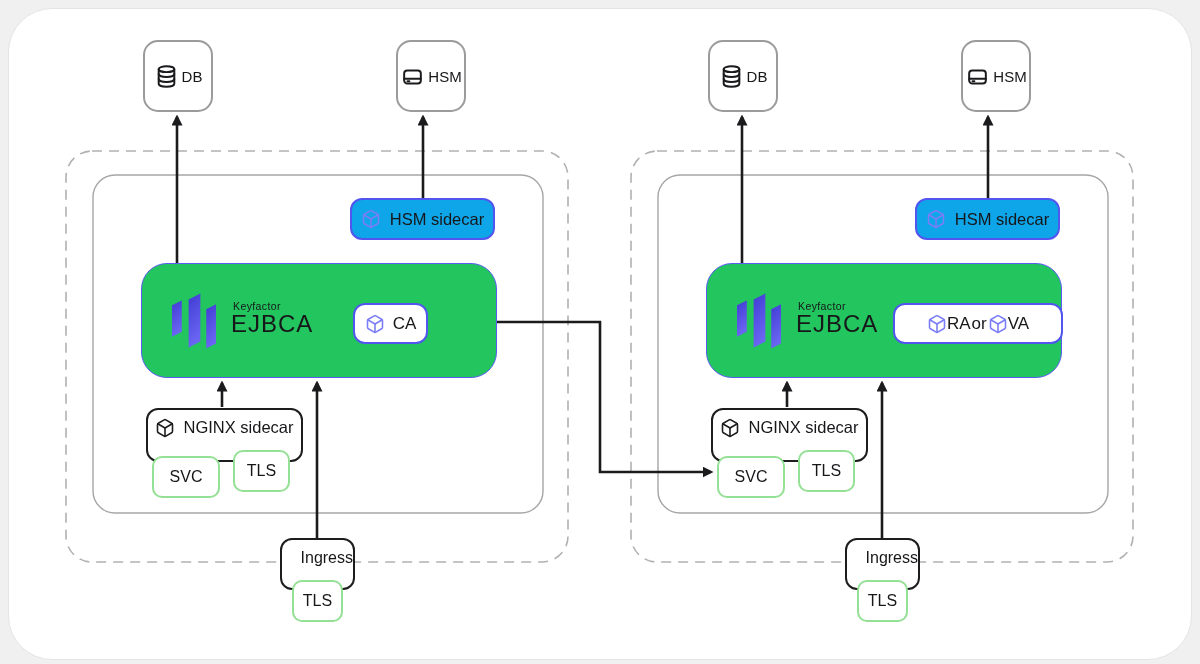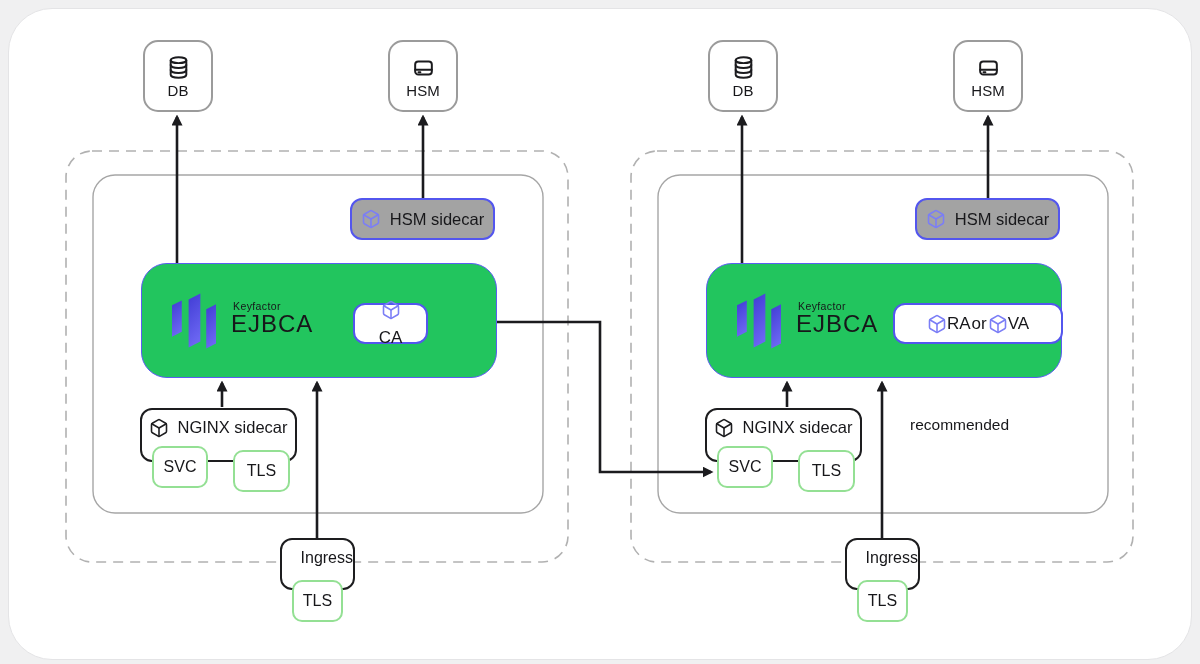--- a/index.html
+++ b/index.html
@@ -17,65 +17,65 @@
   }
   svg.overlay{position:absolute;left:0;top:0;width:1200px;height:664px;z-index:1;}
   .cluster{position:absolute;top:40px;width:502px;height:600px;z-index:2;}
   .cluster-left{left:66px;}
   .cluster-right{left:631px;}
 
   
   .ext-box{
     position:absolute;top:0;width:70px;height:72px;background:#fff;
     border:2.5px solid #9b9b9b;border-radius:15px;
-    display:flex;flex-direction:column;align-items:center;justify-content:center;gap:3px;
+    display:flex;flex-direction:row;align-items:center;justify-content:center;gap:3px;
     box-sizing:border-box;
   }
-  .ext-db{left:77px;} .ext-hsm{left:322px;}
+  .ext-db{left:77px;} .ext-hsm{left:330px;}
   .ext-label{font-size:15px;line-height:15px;}
 
   
   .hsm-sidecar{
-    position:absolute;left:284px;top:158px;width:145px;height:42px;background:#a3a3a3;
+    position:absolute;left:284px;top:158px;width:145px;height:42px;background:#0ea5e9;
     border:2px solid #5356ee;border-radius:12px;box-sizing:border-box;
     display:flex;align-items:center;justify-content:center;gap:9px;
     font-size:16.5px;
   }
 
   
   .ejbca{
     position:absolute;left:75px;top:223px;width:356px;height:115px;background:#22c55e;
     border:1.6px solid #5b5df1;border-radius:26px;box-sizing:border-box;
   }
   .logo{position:absolute;left:30px;top:28px;width:45px;height:58px;}
   .brand{position:absolute;left:91px;top:36px;font-size:10.5px;letter-spacing:.4px;font-weight:500;}
   .product{position:absolute;left:89px;top:46px;font-size:24px;letter-spacing:1px;font-weight:500;}
   .role-badge{
     position:absolute;top:39px;height:41px;background:#fff;box-sizing:border-box;
     border:2px solid #5356ee;border-radius:12px;
     display:flex;align-items:center;justify-content:center;gap:8px;
     font-size:17px;
   }
-  .cluster-left .role-badge{left:211px;width:75px;flex-direction:column;}
+  .cluster-left .role-badge{left:211px;width:75px;}
   .cluster-right .role-badge{left:186px;width:170px;gap:0;}
   .role-badge .sep{margin:11px 1px;}
 
   
   .nginx{
-    position:absolute;left:74px;top:368px;width:157px;height:54px;background:#fff;
+    position:absolute;left:80px;top:368px;width:157px;height:54px;background:#fff;
     border:2.5px solid #1d1d1f;border-radius:12px;box-sizing:border-box;
     display:flex;align-items:flex-start;justify-content:center;gap:8px;
     padding-top:8px;font-size:16.5px;
   }
   .gbox{
     position:absolute;background:#fff;box-sizing:border-box;
     border:2px solid #94e094;border-radius:10px;
     display:flex;align-items:center;justify-content:center;font-size:16px;
   }
-  .svc{left:86px;top:406px;width:56px;height:42px;}
+  .svc{left:86px;top:416px;width:68px;height:42px;}
   .tls-nginx{left:167px;top:410px;width:57px;height:42px;}
 
   
   .ingress{
     position:absolute;left:214px;top:498px;width:75px;height:52px;background:#fff;
     border:2.5px solid #1d1d1f;border-radius:12px;box-sizing:border-box;
     display:flex;justify-content:flex-end;padding-top:9px;font-size:16px;
   }
   .ingress-tls{left:226px;top:540px;width:51px;height:42px;}
 
@@ -255,21 +255,20 @@
     <span>NGINX sidecar</span>
   </div>
   <div class="gbox svc">
     <span>SVC</span>
   </div>
   <div class="gbox tls-nginx">
     <span>TLS</span>
   </div>
 
   <div class="note">
-    <div>recommended</div>
   </div>
 
   <div class="ingress">
     <span>Ingress</span>
   </div>
   <div class="gbox ingress-tls">
     <span>TLS</span>
   </div>
 </div>
 

